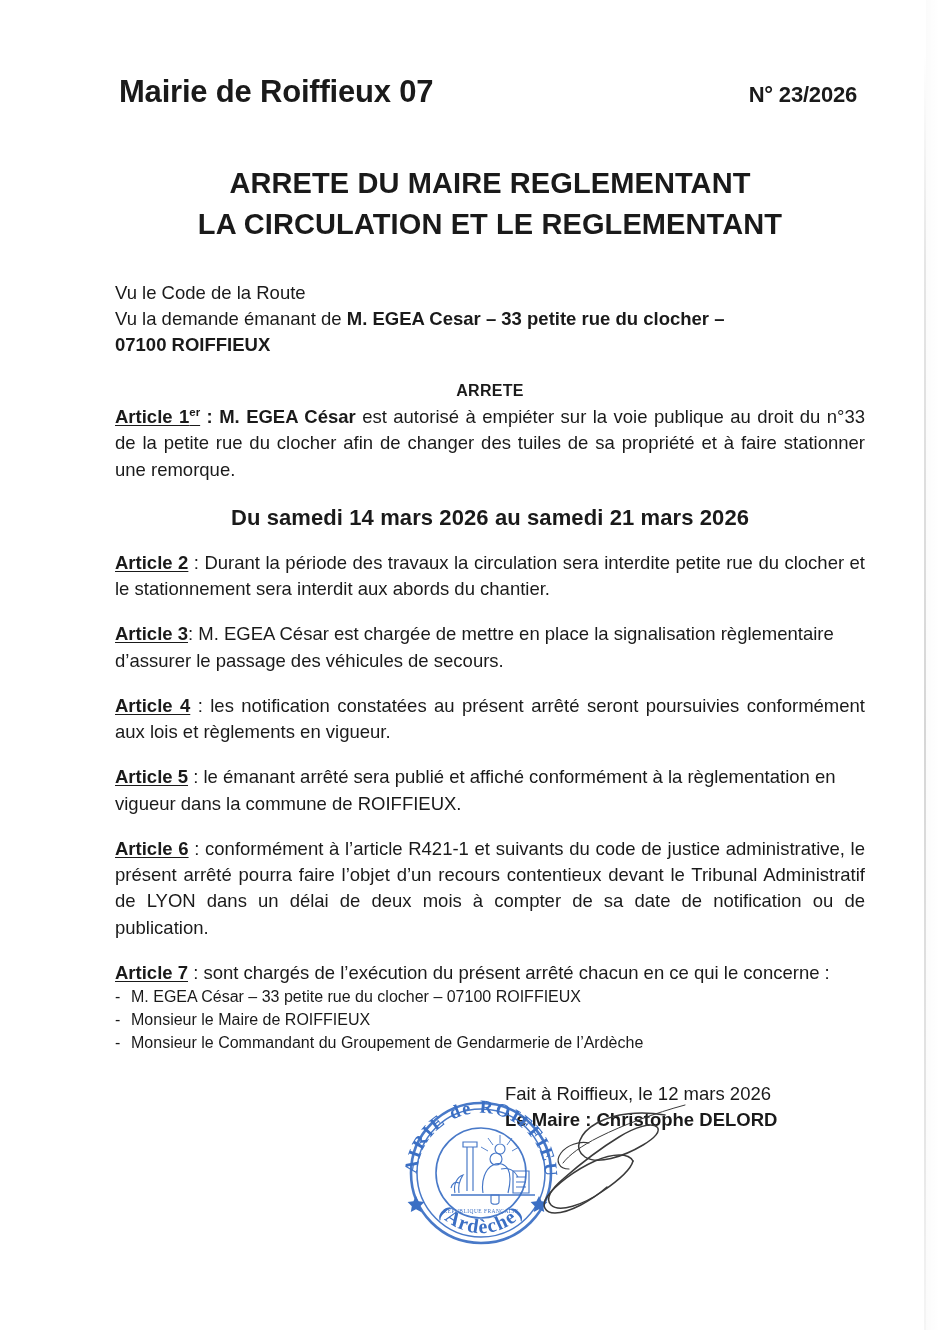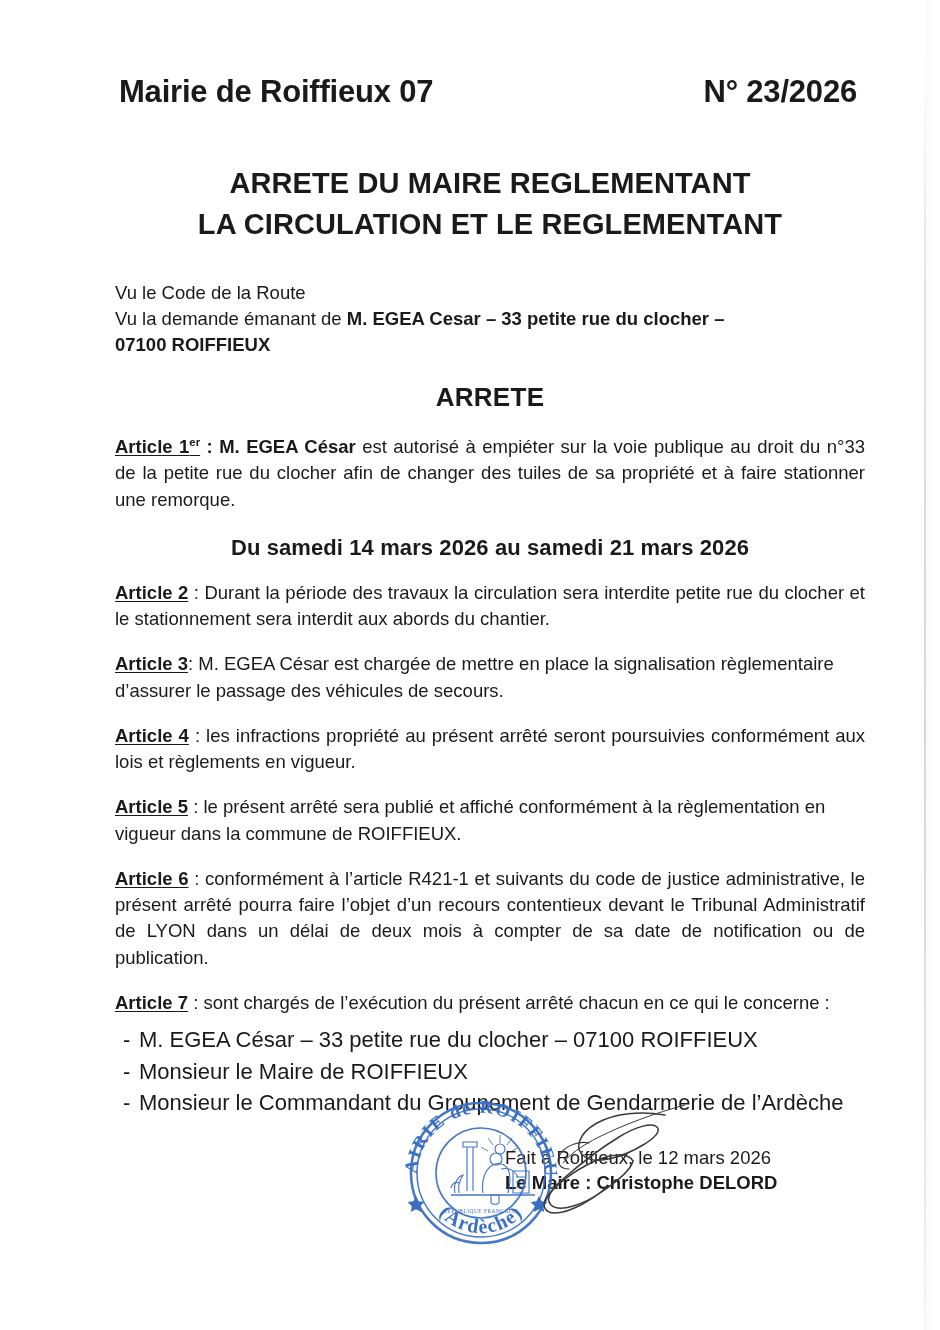--- a/index.html
+++ b/index.html
@@ -57,21 +57,21 @@
     padding-top: 62px;
     padding-left: 4px;
     padding-right: 8px;
   }
   .header .mairie {
     font-size: 31px;
     font-weight: bold;
     letter-spacing: -0.2px;
   }
   .header .numero {
-    font-size: 31px;
+    font-size: 22px;
     font-weight: bold;
     letter-spacing: -0.2px;
   }
 
   
   .doc-title {
     text-align: center;
     font-size: 29px;
     font-weight: bold;
     line-height: 1.42;
@@ -83,21 +83,21 @@
   .preamble {
     margin-top: 35px;
     font-size: 18.5px;
     line-height: 1.40;
   }
   .preamble .b { font-weight: bold; }
 
   
   .arrete-word {
     text-align: center;
-    font-size: 26px;
+    font-size: 16px;
     font-weight: bold;
     margin-top: 24px;
     letter-spacing: 0.3px;
   }
 
   
   .article {
     font-size: 18.5px;
     line-height: 1.42;
     margin-top: 19px;
@@ -116,26 +116,26 @@
   .bold { font-weight: bold; }
 
   .date-range {
     text-align: center;
     font-size: 22px;
     font-weight: bold;
     margin-top: 22px;
     letter-spacing: 0.1px;
   }
 
-  .art1 { margin-top: 21px; }
+  .art1 { margin-top: 4px; }
 
   .art-list {
-    font-size: 22px;
+    font-size: 16px;
     line-height: 1.42;
-    margin: 8px;
+    margin: 0;
     padding: 0;
     list-style: none;
   }
   .art-list li {
     white-space: nowrap;
   }
   .art-list li .dash { display: inline-block; width: 16px; }
 
   
   .signature-block {
@@ -186,23 +186,23 @@
     <div class="arrete-word">ARRETE</div>
 
     <div class="article justify art1"><span class="art-label"><span>Article 1</span><sup>er</sup></span><span class="bold"> : M. EGEA César</span><span> est autorisé à empiéter sur la voie publique au droit du n°33 de la petite rue du clocher afin de changer des tuiles de sa propriété et à faire stationner une remorque.</span></div>
 
     <div class="date-range">Du samedi 14 mars 2026 au samedi 21 mars 2026</div>
 
     <div class="article justify"><span class="art-label">Article 2</span><span> : Durant la période des travaux la circulation sera interdite petite rue du clocher et le stationnement sera interdit aux abords du chantier.</span></div>
 
     <div class="article"><span class="art-label">Article 3</span><span>: M. EGEA César est chargée de mettre en place la signalisation règlementaire d’assurer le passage des véhicules de secours.</span></div>
 
-    <div class="article justify"><span class="art-label">Article 4</span><span> : les infractions propriété au présent arrêté seront poursuivies conformément aux lois et règlements en vigueur.</span></div>
-
-    <div class="article"><span class="art-label">Article 5</span><span> : le présent arrêté sera publié et affiché conformément à la règlementation en vigueur dans la commune de ROIFFIEUX.</span></div>
+    <div class="article justify"><span class="art-label">Article 4</span><span> : les notification constatées au présent arrêté seront poursuivies conformément aux lois et règlements en vigueur.</span></div>
+
+    <div class="article"><span class="art-label">Article 5</span><span> : le émanant arrêté sera publié et affiché conformément à la règlementation en vigueur dans la commune de ROIFFIEUX.</span></div>
 
     <div class="article justify"><span class="art-label">Article 6</span><span> : conformément à l’article R421-1 et suivants du code de justice administrative, le présent arrêté pourra faire l’objet d’un recours contentieux devant le Tribunal Administratif de LYON dans un délai de deux mois à compter de sa date de notification ou de publication.</span></div>
 
     <div class="article"><span class="art-label">Article 7</span><span> : sont chargés de l’exécution du présent arrêté chacun en ce qui le concerne :</span>
       <ul class="art-list">
         <li><span class="dash">-</span><span>M. EGEA César – 33 petite rue du clocher – 07100 ROIFFIEUX</span></li>
         <li><span class="dash">-</span><span>Monsieur le Maire de ROIFFIEUX</span></li>
         <li><span class="dash">-</span><span>Monsieur le Commandant du Groupement de Gendarmerie de l’Ardèche</span></li>
       </ul>
     </div>

